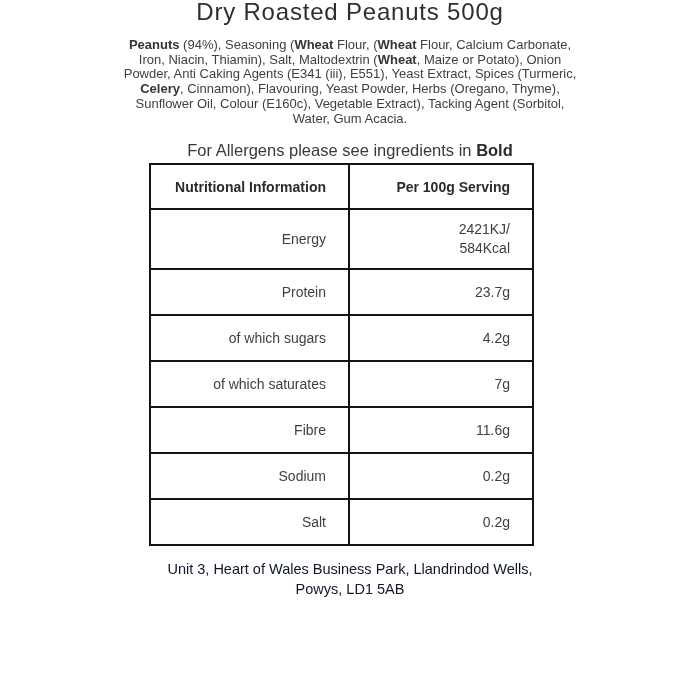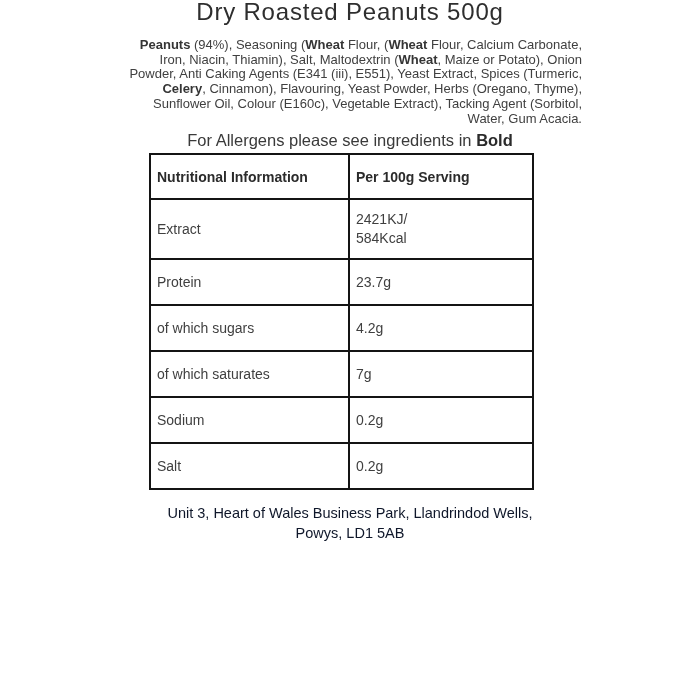--- a/index.html
+++ b/index.html
@@ -27,47 +27,47 @@
     font-size: 24px;
     line-height: 30px;
     font-weight: 400;
     letter-spacing: 0.8px;
     color: var(--heading, #2e2e2e);
   }
   .ingredients {
     width: 464px;
     height: 90px;
     margin: 11px auto 0 auto;
-    text-align: right;
+    text-align: center;
     font-size: 13px;
     line-height: 14.7px;
     color: var(--text, #404040);
     overflow: visible;
   }
   .ingredients b { font-weight: bold; color: #353535; }
   .allergen-note {
-    margin: 1px 0 0 0;
+    margin: 11px 0 0 0;
     text-align: center;
     font-size: 16.5px;
     line-height: 22px;
     color: #3a3a3a;
   }
   .allergen-note b { font-weight: bold; color: #2b2b2b; }
   table.nutrition {
     border-collapse: collapse;
     table-layout: fixed;
     width: 383px;
     margin: 2px 0 0 149px;
   }
   table.nutrition th,
   table.nutrition td {
     border: 2px solid var(--table-border, #141414);
-    text-align: left;
+    text-align: right;
     vertical-align: middle;
-    padding: 0 6px;
+    padding: 0 22px;
   }
   table.nutrition th {
     height: 43px;
     font-size: 14px;
     font-weight: bold;
     color: #2b2b2b;
   }
   table.nutrition td {
     height: 44px;
     font-size: 14px;
@@ -101,35 +101,39 @@
       <col style="width:184px">
     </colgroup>
     <thead>
       <tr>
         <th>Nutritional Information</th>
         <th>Per 100g Serving</th>
       </tr>
     </thead>
     <tbody>
         <tr class="row-tall">
-          <td class="label-cell">Extract</td>
+          <td class="label-cell">Energy</td>
           <td class="value-cell">2421KJ/
 584Kcal</td>
         </tr>
         <tr>
           <td class="label-cell">Protein</td>
           <td class="value-cell">23.7g</td>
         </tr>
         <tr>
           <td class="label-cell">of which sugars</td>
           <td class="value-cell">4.2g</td>
         </tr>
         <tr>
           <td class="label-cell">of which saturates</td>
           <td class="value-cell">7g</td>
+        </tr>
+        <tr>
+          <td class="label-cell">Fibre</td>
+          <td class="value-cell">11.6g</td>
         </tr>
         <tr>
           <td class="label-cell">Sodium</td>
           <td class="value-cell">0.2g</td>
         </tr>
         <tr>
           <td class="label-cell">Salt</td>
           <td class="value-cell">0.2g</td>
         </tr>
       </tbody>

